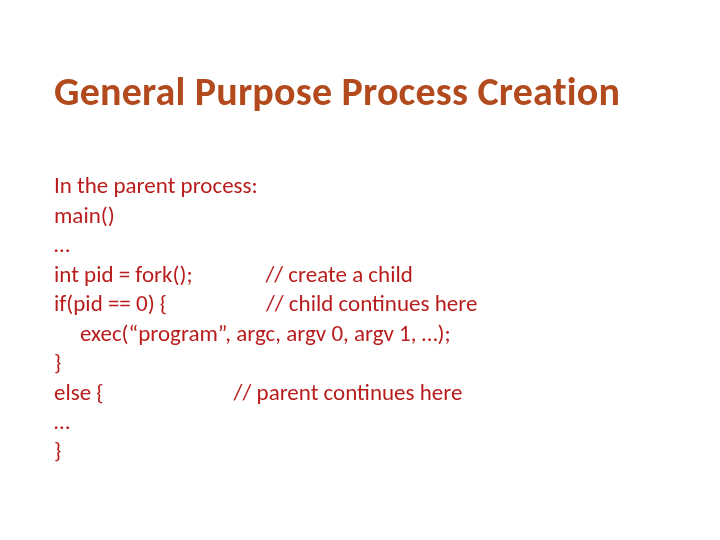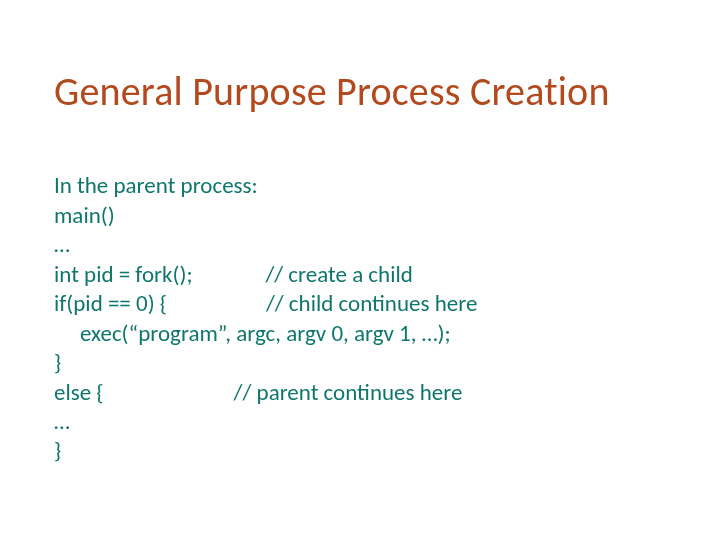--- a/index.html
+++ b/index.html
@@ -14,30 +14,30 @@
   }
   .slide {
     position: relative;
     width: 720px;
     height: 540px;
     box-sizing: border-box;
     padding: 70px 50px 0 54px;
   }
   .title {
     font-size: 40px;
-    font-weight: 400;
+    font-weight: 700;
     color: #b24a1e;
     letter-spacing: 0.2px;
     margin: 0 0 28px 0;
     line-height: 1.1;
   }
   .body {
     font-size: 23px;
     line-height: 1.28;
-    color: #0f766e;
+    color: #b91c1c;
     white-space: pre;
     font-family: Calibri, "Segoe UI", Arial, sans-serif;
   }
 </style>
 </head>
 <body>
 
 <div class="slide">
   <h1 class="title">General Purpose Process Creation</h1>
   <div class="body">

